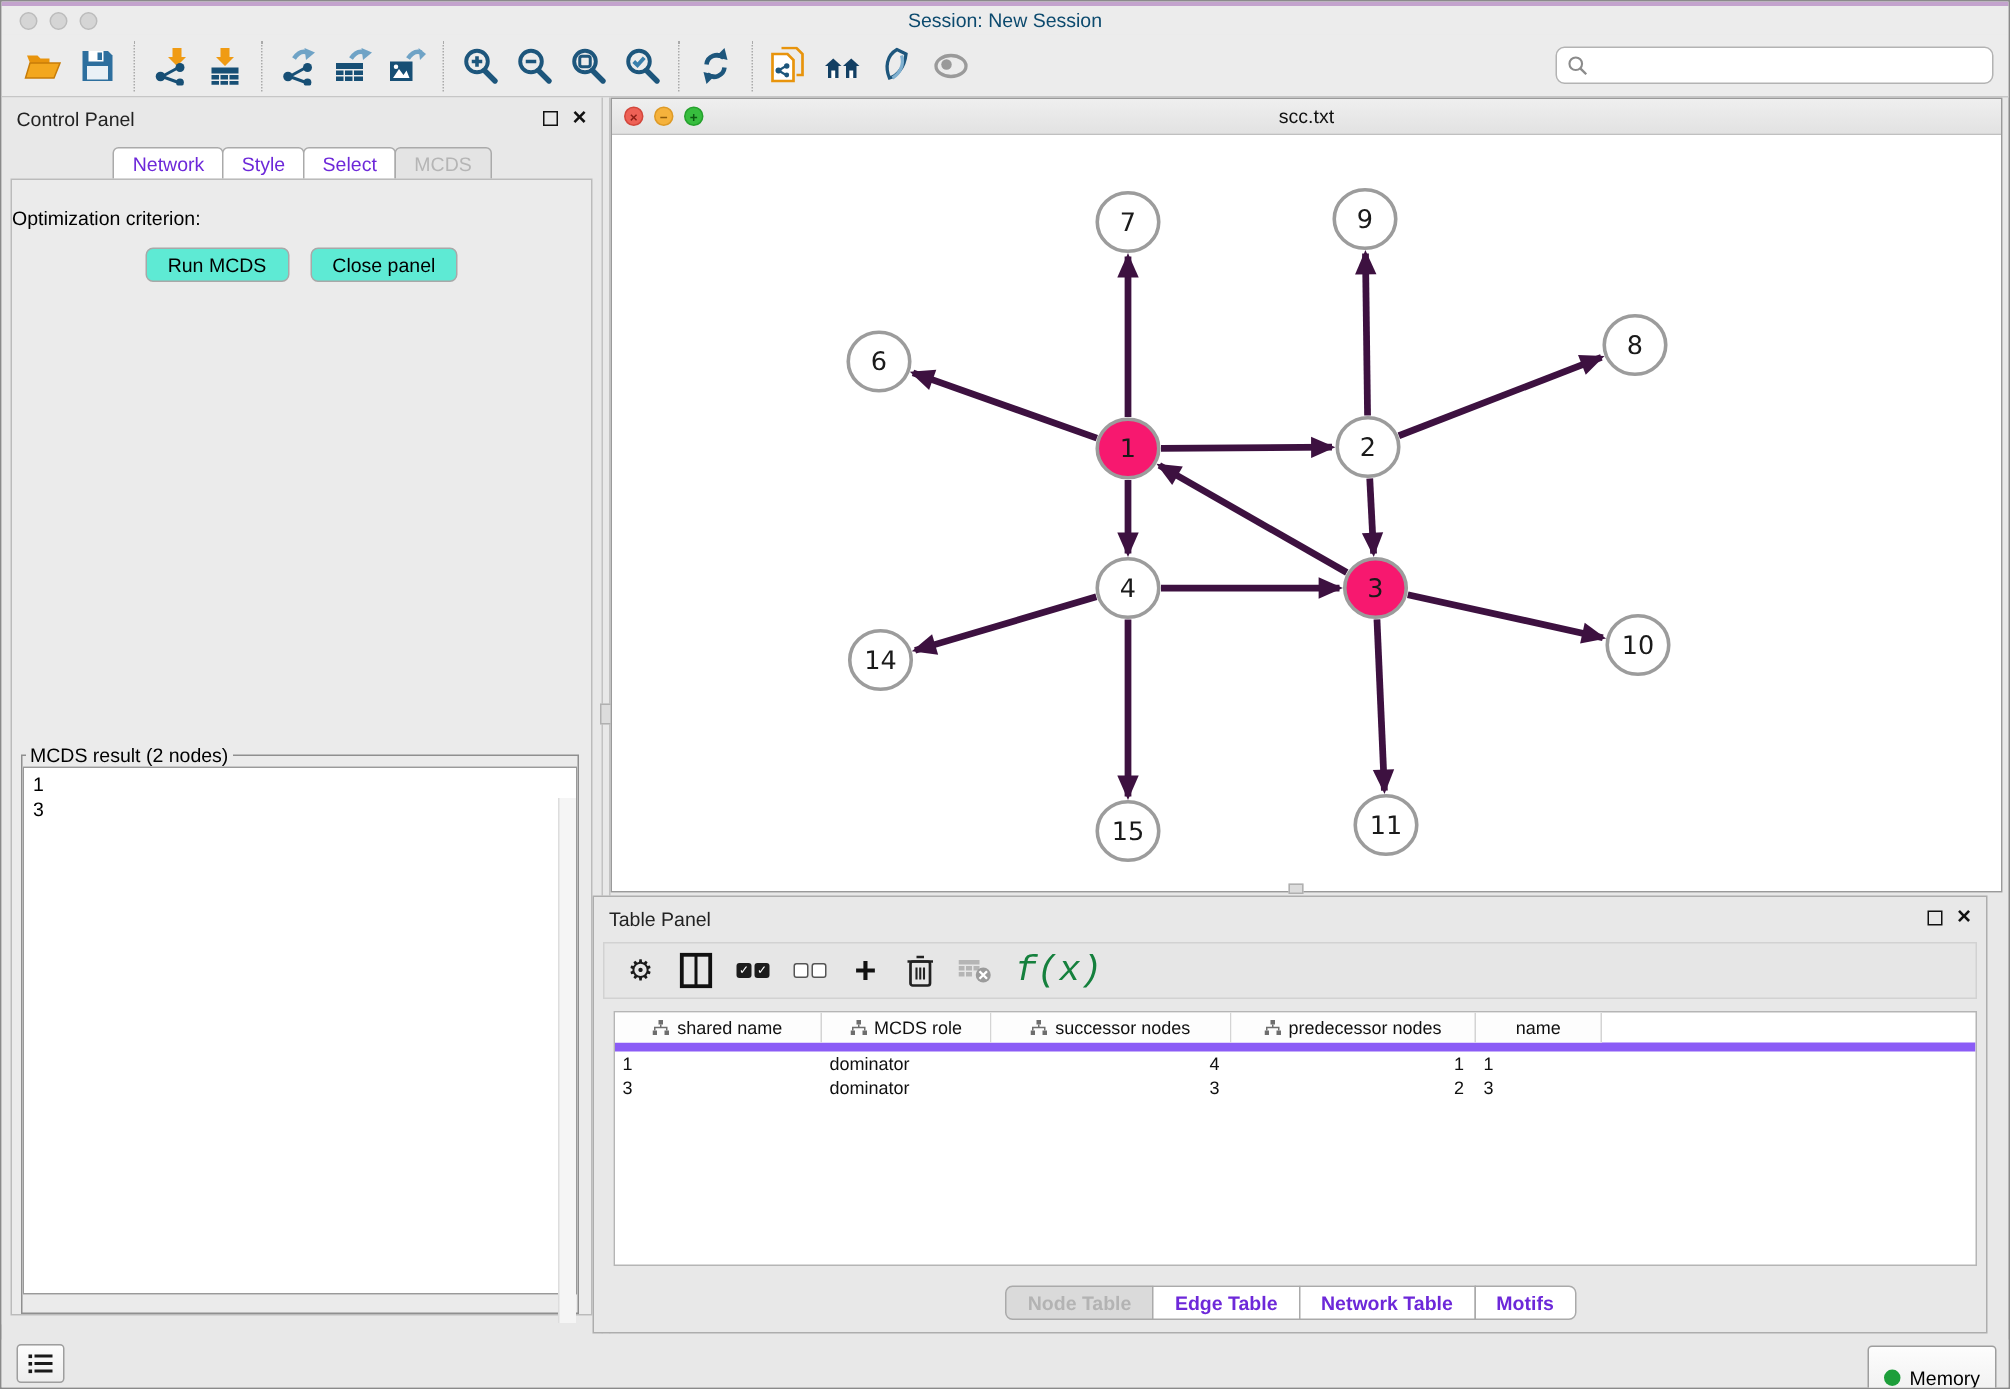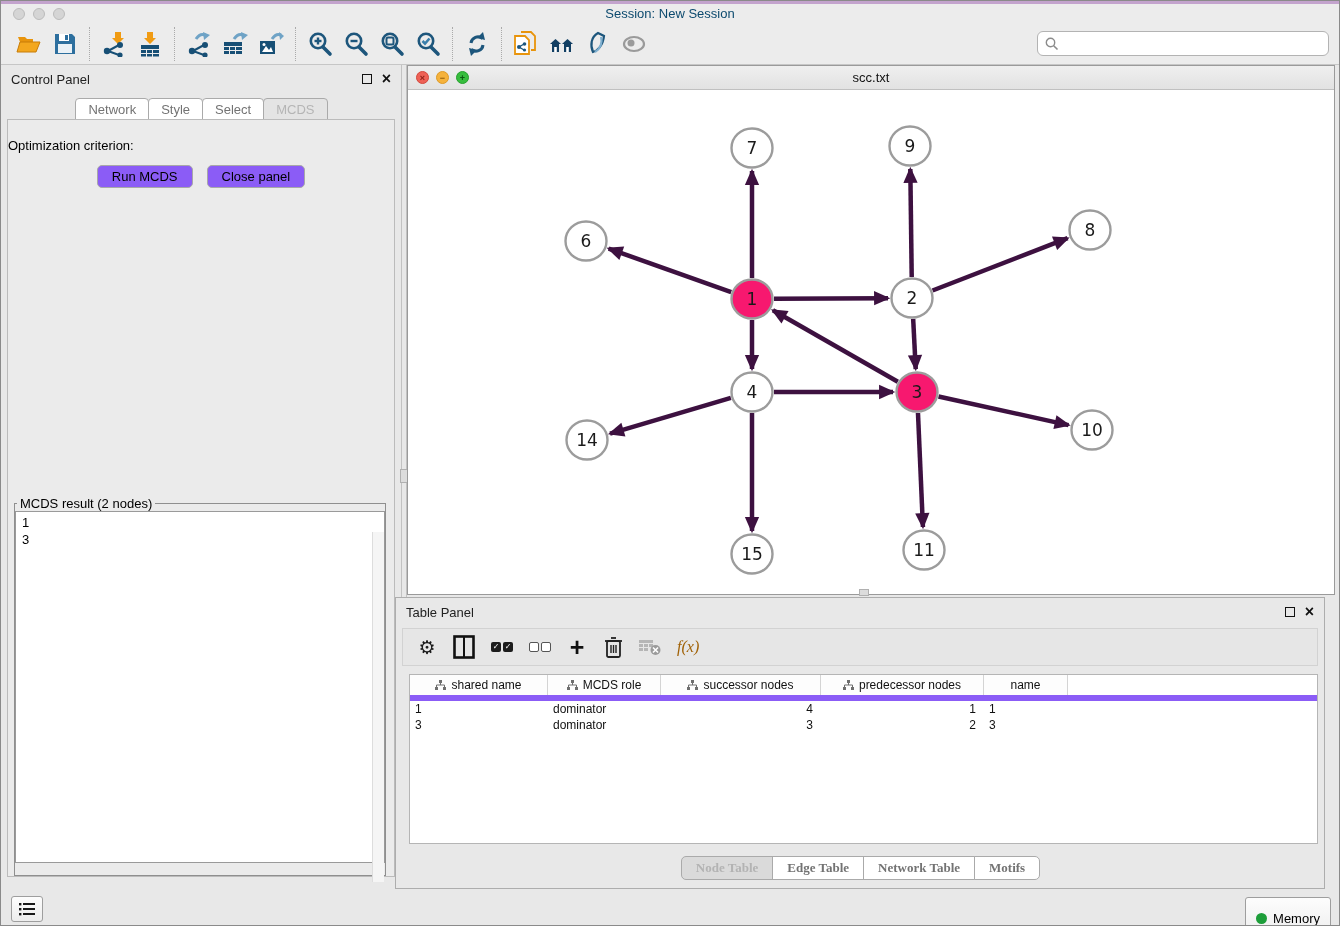--- a/index.html
+++ b/index.html
@@ -22,28 +22,28 @@
 
   
   .panel-head { height:28px; display:flex; align-items:center; padding:0 10px; font-size:13px; color:#222; }
   .panel-head .spacer { flex:1; }
   .float-ico { width:10px; height:10px; border:1.6px solid #111; margin-right:10px; }
   .close-ico { font-size:16px; font-weight:bold; color:#111; line-height:10px; }
 
   
   .control-panel { position:absolute; left:0; top:64px; width:400px; height:818px; background:#e8e8e8; }
   .cp-tabs { position:absolute; left:0; top:33px; width:100%; display:flex; justify-content:center; }
-  .tab { border:1px solid #aaa; background:#fff; color:#737373; font-size:13px; padding:3px 12px; border-radius:4px 4px 0 0; margin-right:-1px; }
+  .tab { border:1px solid #aaa; background:#fff; color:#6d28d9; font-size:13px; padding:3px 12px; border-radius:4px 4px 0 0; margin-right:-1px; }
   .tab.active { background:#e4e4e4; color:#b5b5b5; }
   .cp-body { position:absolute; left:6px; right:6px; top:54px; bottom:6px; background:#ebebeb; border:1px solid #bbb; }
   .opt-label { text-align:left; font-size:13px; margin-top:18px; }
   .dropdown { margin:8px auto 0; width:312px; height:23px; background:#fff; border:1px solid #a8a8a8; border-radius:5px; display:flex; align-items:center; padding:0 4px 0 10px; font-size:13px; }
   .dropdown .dd-text { flex:1; }
   .btn-row { display:flex; justify-content:center; gap:14px; margin-top:12px; }
-  .btn { background:#8b5cf6; border:1px solid #a8a8a8; border-radius:5px; font-size:13px; padding:3px 14px; }
+  .btn { background:#5eead4; border:1px solid #a8a8a8; border-radius:5px; font-size:13px; padding:3px 14px; }
   fieldset.result { position:absolute; left:6px; top:376px; width:372px; height:380px; border:1px solid #8f8f8f; background:transparent; }
   fieldset.result legend { font-size:13px; padding:0 3px; margin-left:2px; }
   .result-area { position:relative; width:100%; height:352px; background:#fff; border:1px solid #9a9a9a; font-size:13px; white-space:pre-wrap; padding:2px 6px; line-height:17px; }
   .result-scroll { position:absolute; right:0; top:0; width:12px; height:100%; background:#f5f5f5; border-left:1px solid #ddd; }
 
   
   .vsplit { position:absolute; left:400px; top:64px; width:6px; height:824px; background:#e8e8e8; border-left:1px solid #c2c2c2; border-right:1px solid #c2c2c2; }
   .vsplit .grip { position:absolute; left:-2px; top:404px; width:9px; height:14px; background:#dcdcdc; border:1px solid #b0b0b0; }
   .hgrip { position:absolute; left:858px; top:588px; width:10px; height:7px; background:#dcdcdc; border:1px solid #b0b0b0; }
 
@@ -57,31 +57,31 @@
   .light.yellow { background:#f5b23c; border:1px solid #dE9a26; color:#8f5b0a; }
   .light.green { background:#37bd3e; border:1px solid #25a12d; color:#0c5a12; }
   .net-canvas { position:relative; width:926px; height:504px; background:#fff; overflow:hidden; }
 
   
   .table-panel { position:absolute; left:394px; top:596px; width:930px; height:292px; background:#e8e8e8; border:1px solid #adadad; }
   .tp-toolbar { position:absolute; left:6px; right:6px; top:30px; height:38px; background:#e6e6e6; border:1px solid #d2d2d2; display:flex; align-items:center; gap:16px; padding-left:14px; }
   .tp-ico { display:flex; align-items:center; justify-content:center; min-width:20px; height:24px; }
   .gear-glyph { font-family:"DejaVu Sans", sans-serif; font-size:19px; color:#1a1a1a; }
   .plus-glyph { font-size:25px; font-weight:bold; color:#111; line-height:20px; }
-  .fx-glyph { font-family:Liberation Serif, serif; font-style:italic; font-size:16px; color:#a16207; }
+  .fx-glyph { font-family:Liberation Mono, monospace; font-style:italic; font-size:24px; color:#15803d; }
   .chk-pair { display:flex; gap:2px; }
   .chk { width:10px; height:10px; border-radius:2px; }
   .chk.on { background:#1c1c1c; color:#fff; font-size:8px; line-height:10px; text-align:center; }
   .chk.off { border:1.5px solid #555; background:#fff; }
   .table-wrap { position:absolute; left:13px; right:6px; top:76px; bottom:44px; background:#fff; border:1px solid #b5b5b5; overflow:hidden; }
   .thead { display:flex; border-bottom:6px solid #8b5cf6; }
   .th { display:flex; align-items:center; justify-content:center; gap:5px; font-size:12px; color:#111; height:20px; border-right:1px solid #d4d4d4; background:#fdfdfd; }
   .trow { display:flex; height:16px; }
   .td { font-size:12px; color:#111; padding:1px 8px 0 5px; overflow:hidden; white-space:nowrap; }
-  .tp-tabs { position:absolute; left:0; bottom:8px; width:100%; display:flex; justify-content:center;font-family:Liberation Serif, serif; }
+  .tp-tabs { position:absolute; left:0; bottom:8px; width:100%; display:flex; justify-content:center; }
   .tp-tabs .tab { border-radius:0; font-weight:bold; padding:3px 14px; }
   .tp-tabs .tab:first-child { border-radius:5px 0 0 5px; }
   .tp-tabs .tab:last-child { border-radius:0 5px 5px 0; }
   .tp-tabs .tab.active { background:#dadada; color:#b3b3b3; }
 
   
   .statusbar { position:absolute; left:0; bottom:0; width:100%; height:32px; background:#e8e8e8; }
   .list-btn { position:absolute; left:10px; top:3px; width:32px; height:26px; background:linear-gradient(#fdfdfd,#ededed); border:1px solid #9e9e9e; border-radius:3px; display:flex; align-items:center; justify-content:center; }
   .mem-btn { position:absolute; right:8px; top:4px; height:42px; background:linear-gradient(#fdfdfd,#ededed); border:1px solid #9e9e9e; border-radius:3px; display:flex; align-items:center; gap:6px; padding:0 10px; font-size:13px;text-align:right; }
   .mem-dot { width:11px; height:11px; border-radius:50%; background:#1d9e3a; }

